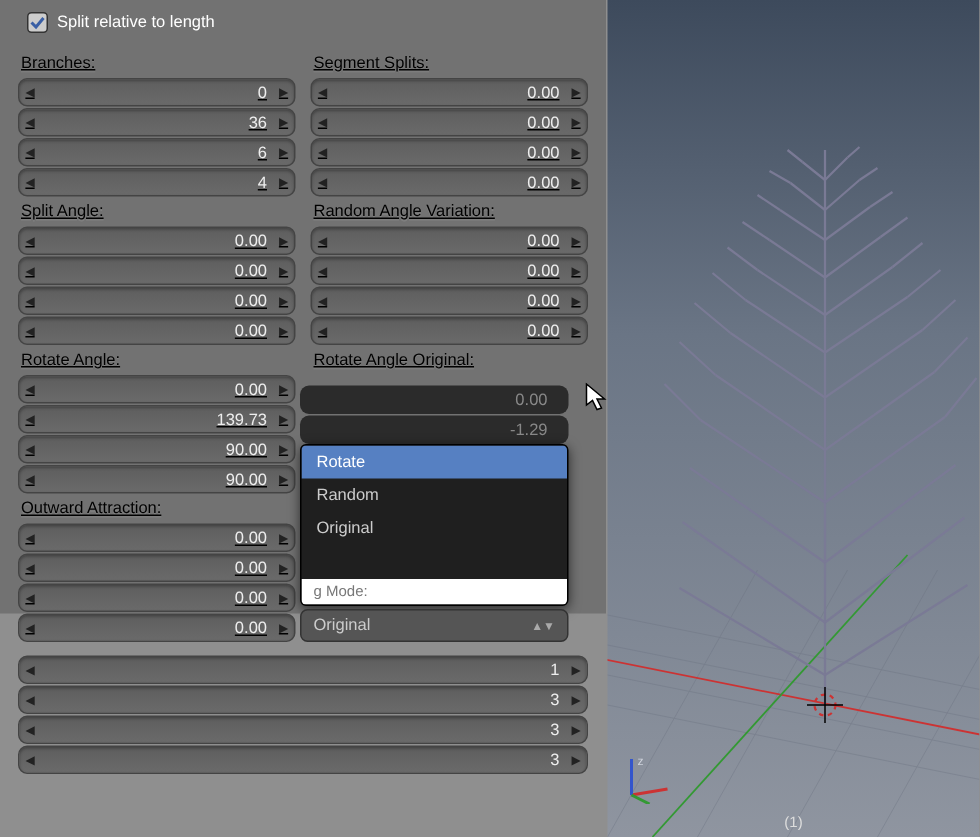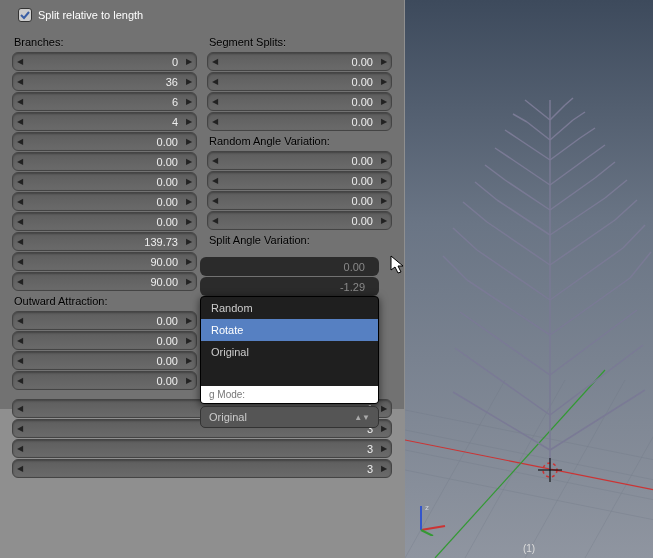--- a/index.html
+++ b/index.html
@@ -4,21 +4,21 @@
 <style>
   * { box-sizing: border-box; margin: 0; padding: 0; font-family: sans-serif; }
   body { background: #8f8f8f; width: 653px; height: 558px; overflow: hidden; position: relative; }
   .panel { position: absolute; left: 0; top: 0; width: 404px; height: 409px; background: #727272; padding: 4px 12px; }
   .viewport { position: absolute; left: 405px; top: 0; width: 248px; height: 558px; background: linear-gradient(to bottom, #3d4a5c 0%, #6a7585 40%, #8f95a0 100%); }
   .checkbox-row { display: flex; align-items: center; padding: 4px 6px 10px 6px; }
   .checkbox { width: 14px; height: 14px; background: #ccc; border: 1px solid #333; border-radius: 3px; display: flex; align-items: center; justify-content: center; margin-right: 6px; }
   .checkbox svg { width: 10px; height: 10px; }
   .checkbox-label { color: #fff; font-size: 11px; }
   .columns { display: flex; gap: 10px; }
-  .col { flex: 1; }
+  .col { flex: 1; text-decoration: underline; }
   .section-label { color: #000; font-size: 11px; margin: 4px 0 4px 2px; text-shadow: 0 1px 0 rgba(255,255,255,0.1); }
   .num-field { position: relative; height: 19px; background: linear-gradient(to bottom, #5e5e5e, #6a6a6a); border: 1px solid #444; border-radius: 6px; margin-bottom: 1px; display: flex; align-items: center; box-shadow: inset 0 1px 2px rgba(0,0,0,0.3); }
   .num-field .arrow { width: 14px; display: flex; align-items: center; justify-content: center; color: #222; font-size: 8px; cursor: pointer; }
   .num-field .value { flex: 1; text-align: right; color: #eee; font-size: 11px; padding-right: 4px; }
   .dropdown-open { position: absolute; left: 200px; top: 257px; width: 179px; z-index: 10; }
   .dropdown-dim { height: 19px; background: rgba(30,30,30,0.85); border-radius: 6px; margin-bottom: 1px; display: flex; align-items: center; justify-content: flex-end; padding: 0 14px; color: #888; font-size: 11px; }
   .dropdown-menu { background: #1f1f1f; border: 1px solid #000; border-radius: 4px; overflow: hidden; margin-top: -1px; box-shadow: 0 2px 8px rgba(0,0,0,0.6); }
   .dropdown-item { padding: 5px 10px; color: #ccc; font-size: 11px; cursor: pointer; }
   .dropdown-item.selected { background: #5680c2; color: #fff; }
   .dropdown-footer { background: #ffffff; padding: 3px 8px; color: #999; font-size: 10px; margin-top: 23px; }
@@ -61,41 +61,43 @@
           <span class="arrow">◀</span>
           <span class="value">6</span>
           <span class="arrow">▶</span>
         </div>
       <div class="num-field">
           <span class="arrow">◀</span>
           <span class="value">4</span>
           <span class="arrow">▶</span>
         </div>
 
-      <div class="num-field">
-          <span class="arrow">◀</span>
-          <span class="value">0.00</span>
-          <span class="arrow">▶</span>
-        </div>
-      <div class="num-field">
-          <span class="arrow">◀</span>
-          <span class="value">0.00</span>
-          <span class="arrow">▶</span>
-        </div>
-      <div class="num-field">
-          <span class="arrow">◀</span>
-          <span class="value">0.00</span>
-          <span class="arrow">▶</span>
-        </div>
-      <div class="num-field">
-          <span class="arrow">◀</span>
-          <span class="value">0.00</span>
-          <span class="arrow">▶</span>
-        </div>
-
+      <div class="section-label">Split Angle:</div>
+      <div class="num-field">
+          <span class="arrow">◀</span>
+          <span class="value">0.00</span>
+          <span class="arrow">▶</span>
+        </div>
+      <div class="num-field">
+          <span class="arrow">◀</span>
+          <span class="value">0.00</span>
+          <span class="arrow">▶</span>
+        </div>
+      <div class="num-field">
+          <span class="arrow">◀</span>
+          <span class="value">0.00</span>
+          <span class="arrow">▶</span>
+        </div>
+      <div class="num-field">
+          <span class="arrow">◀</span>
+          <span class="value">0.00</span>
+          <span class="arrow">▶</span>
+        </div>
+
+      <div class="section-label">Rotate Angle:</div>
       <div class="num-field">
           <span class="arrow">◀</span>
           <span class="value">0.00</span>
           <span class="arrow">▶</span>
         </div>
       <div class="num-field">
           <span class="arrow">◀</span>
           <span class="value">139.73</span>
           <span class="arrow">▶</span>
         </div>
@@ -171,21 +173,21 @@
           <span class="arrow">◀</span>
           <span class="value">0.00</span>
           <span class="arrow">▶</span>
         </div>
       <div class="num-field">
           <span class="arrow">◀</span>
           <span class="value">0.00</span>
           <span class="arrow">▶</span>
         </div>
 
-      <div class="section-label">Split Angle Variation:</div>
+      <div class="section-label">Rotate Angle Original:</div>
     </div>
   </div>
 
   <div style="height:8px"></div>
   <div class="num-field" style="width:100%">
       <span class="arrow">◀</span>
       <span class="value">1</span>
       <span class="arrow">▶</span>
     </div>
   <div class="num-field" style="width:100%">
@@ -206,22 +208,22 @@
 </div>
 
 <div class="dropdown-open">
   <div class="dropdown-dim">
       <span>0.00</span>
     </div>
   <div class="dropdown-dim">
       <span>-1.29</span>
     </div>
   <div class="dropdown-menu">
+    <div class="dropdown-item selected">Rotate</div>
     <div class="dropdown-item">Random</div>
-    <div class="dropdown-item selected">Rotate</div>
     <div class="dropdown-item">Original</div>
     <div class="dropdown-footer dim">g Mode:</div>
   </div>
   <div class="dropdown-select">
     <span>Original</span>
     <span class="chev">▲▼</span>
   </div>
 </div>
 
 <div class="viewport">

